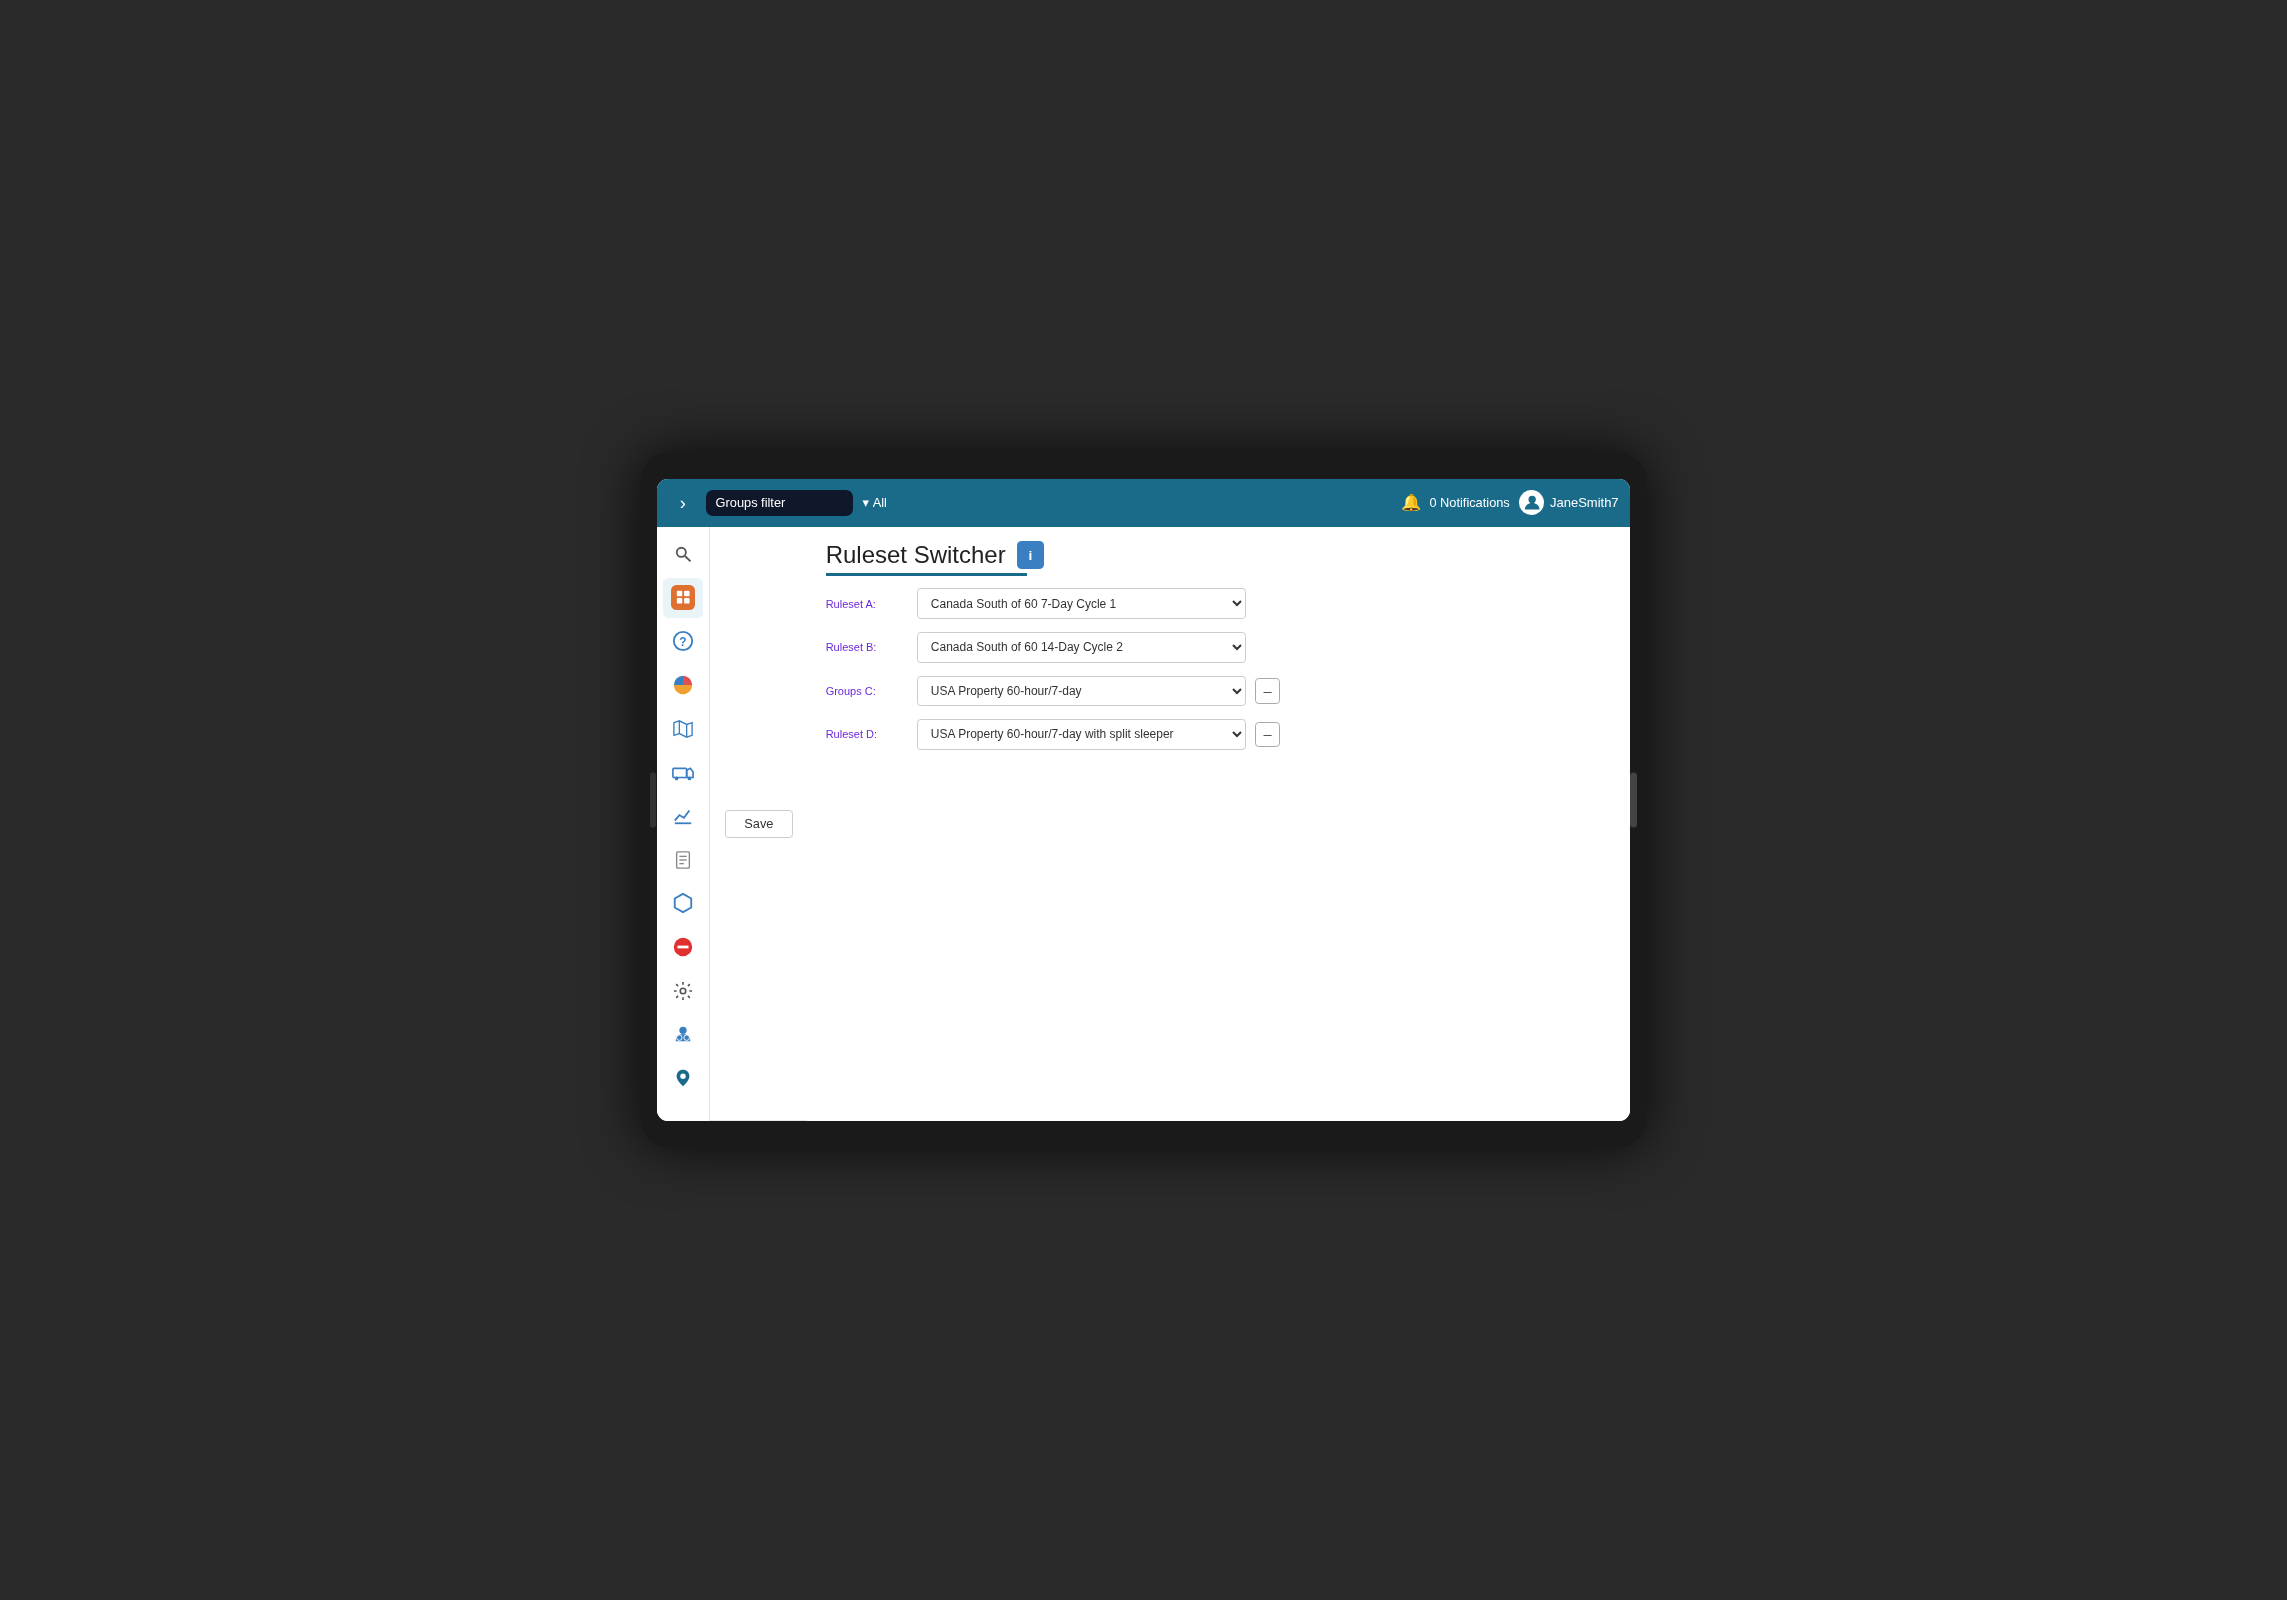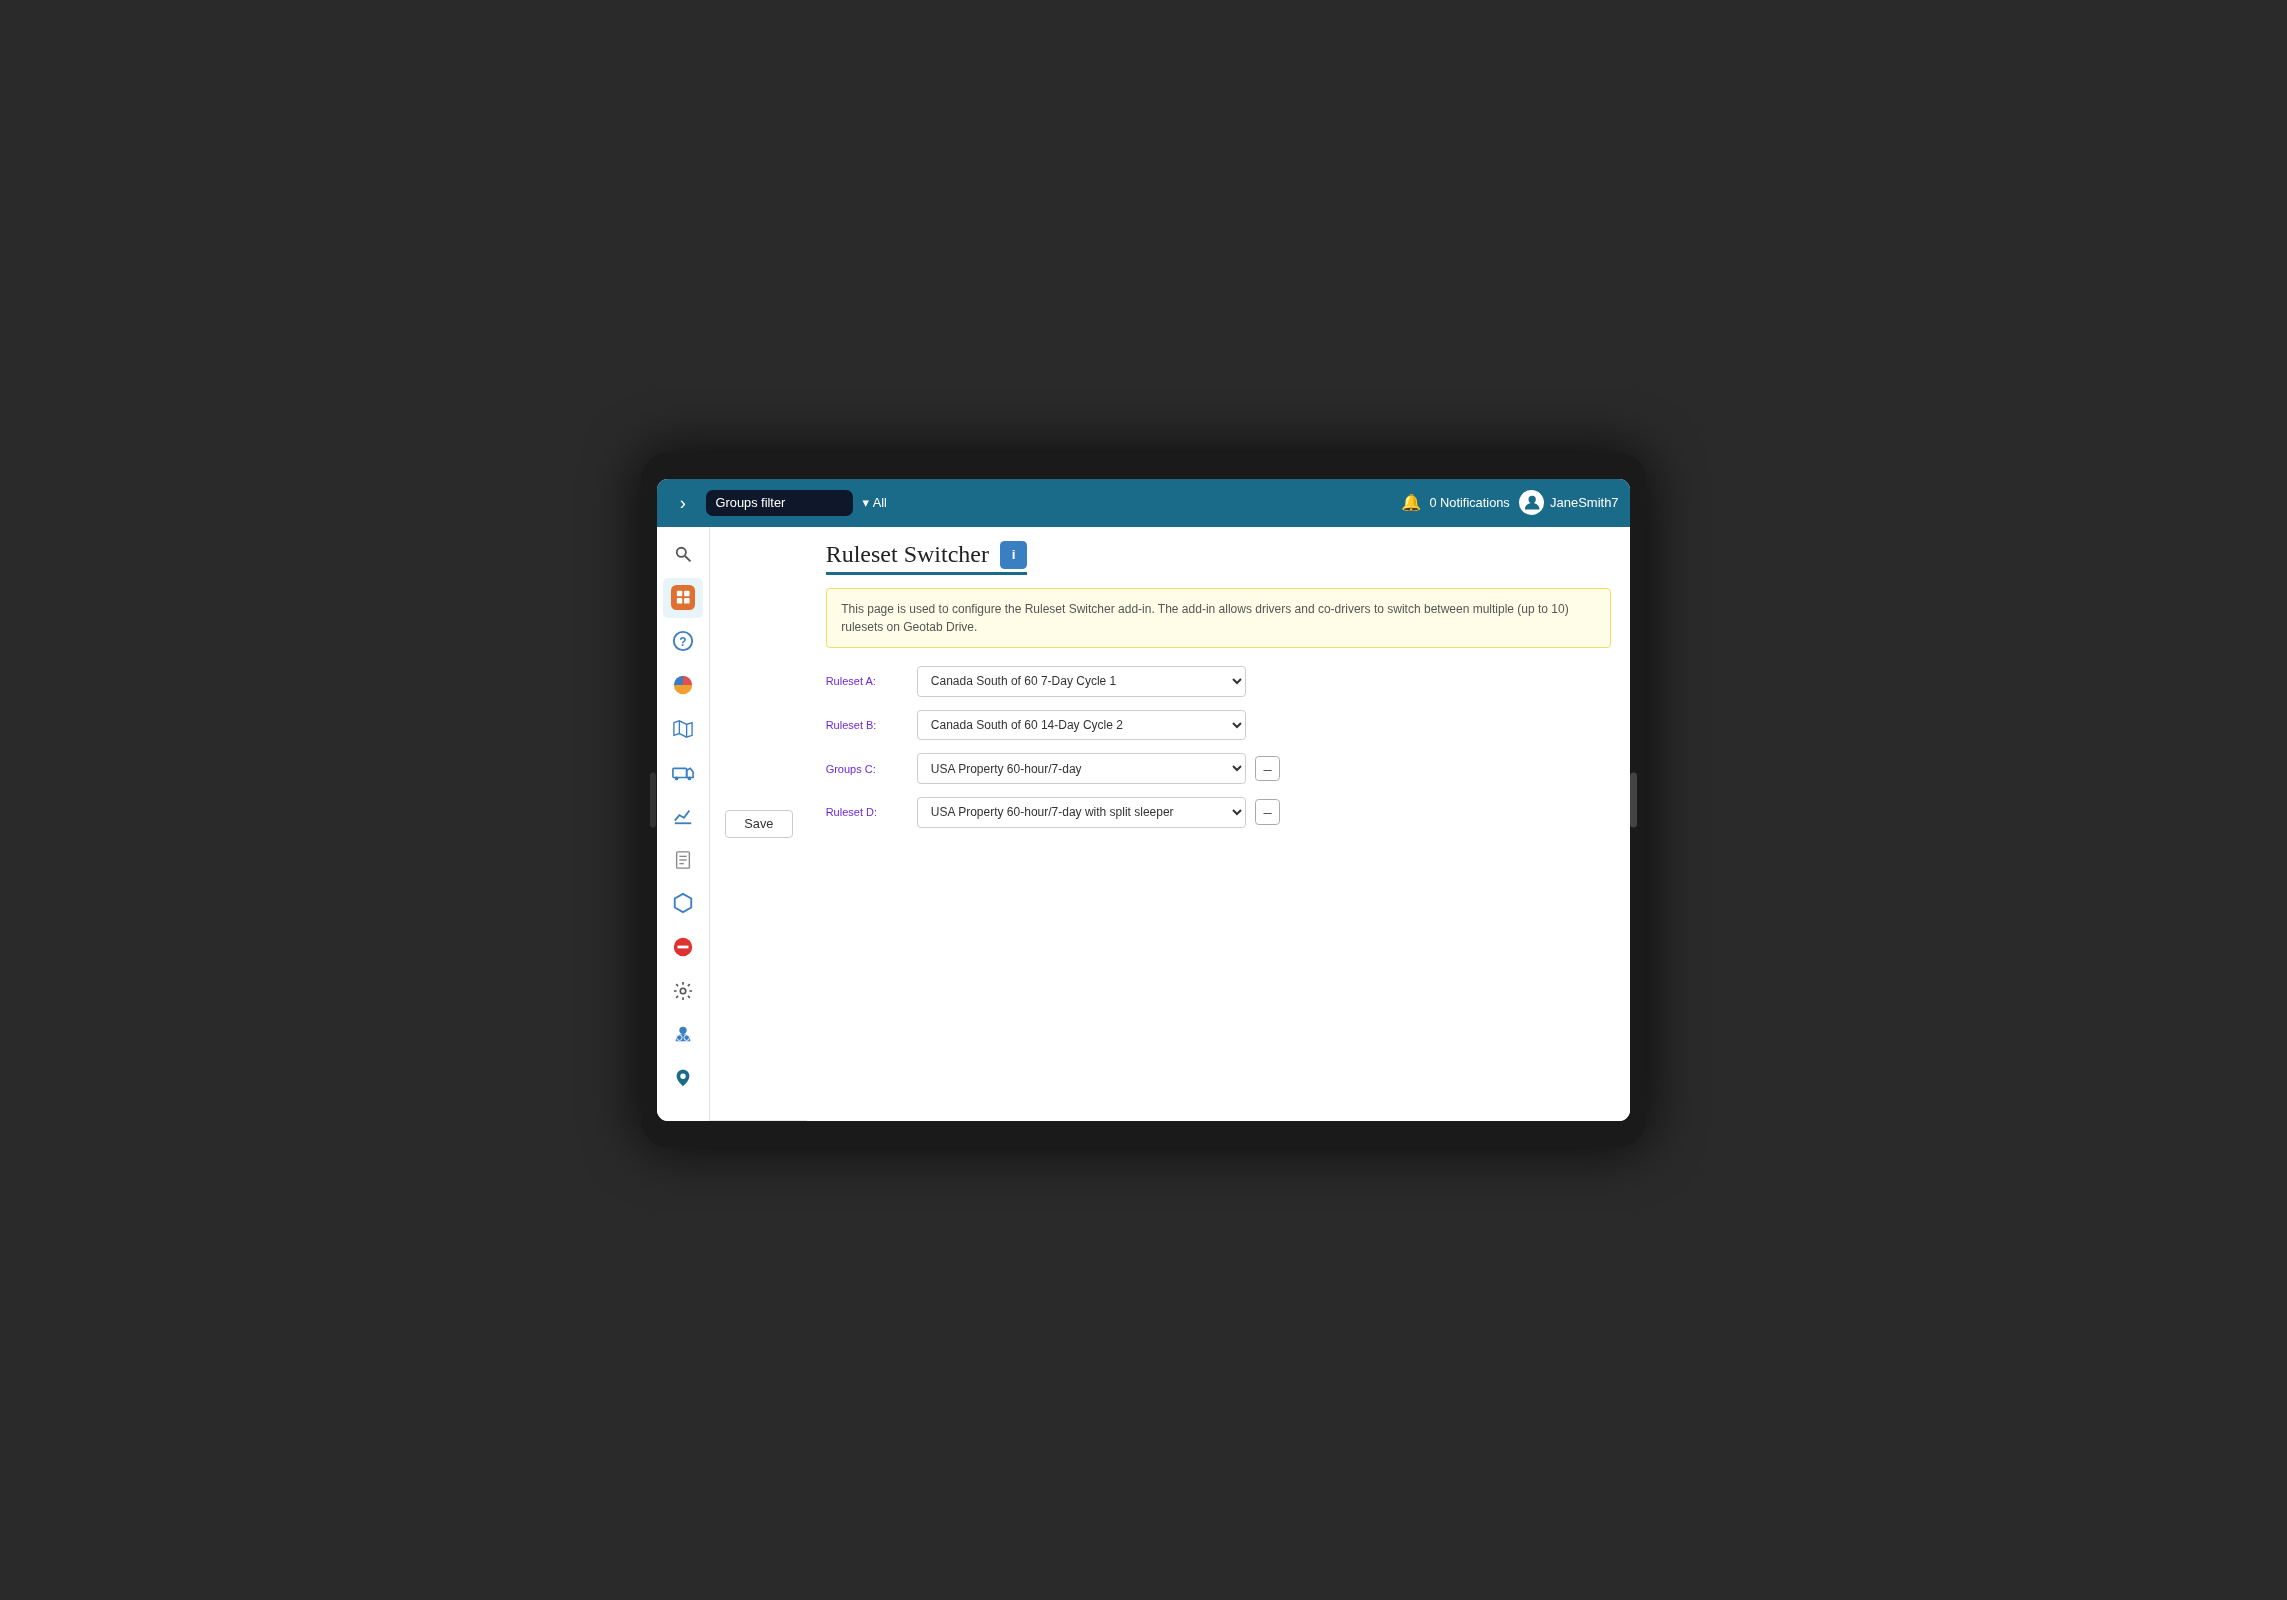--- a/index.html
+++ b/index.html
@@ -198,21 +198,20 @@
     .page-title-row {
       display: flex;
       align-items: center;
       gap: 11px;
       margin-bottom: 3.7px;
     }
     .page-title {
       font-size: 24px;
       font-weight: 300;
       color: #222;
-      font-family: Liberation Serif, serif;
     }
     .info-badge {
       background: #3a7fc1;
       color: #fff;
       width: 27.4px;
       height: 27.4px;
       border-radius: 4.6px;
       display: flex;
       align-items: center;
       justify-content: center;
@@ -476,21 +475,20 @@
         </div>
 
         <div class="page-content">
 
           <div class="page-title-row">
             <h1 class="page-title">Ruleset Switcher</h1>
             <div class="info-badge">i</div>
           </div>
           <div class="title-underline"></div>
 
-          <div class="info-banner">This page is used to configure the Ruleset Switcher add-in. The add-in allows drivers and co-drivers to switch between multiple (up to 10) rulesets on Geotab Drive.</div>
 
           <div class="config-section">
 
             <div class="ruleset-row">
               <span class="ruleset-label">Ruleset A:</span>
               <select class="ruleset-select">
                 <option>Canada South of 60 7-Day Cycle 1</option>
                 <option>Canada South of 60 14-Day Cycle 2</option>
                 <option>USA Property 60-hour/7-day</option>
                 <option>USA Property 70-hour/8-day</option>

